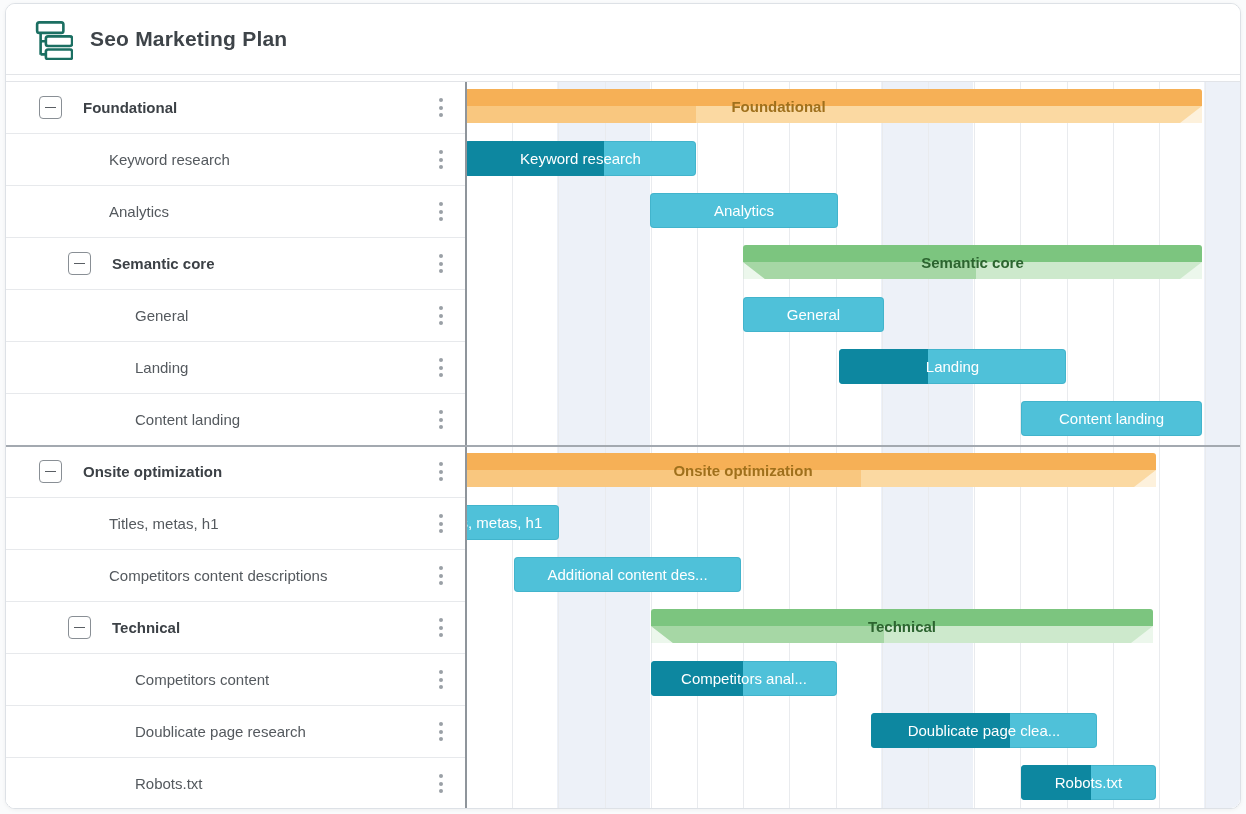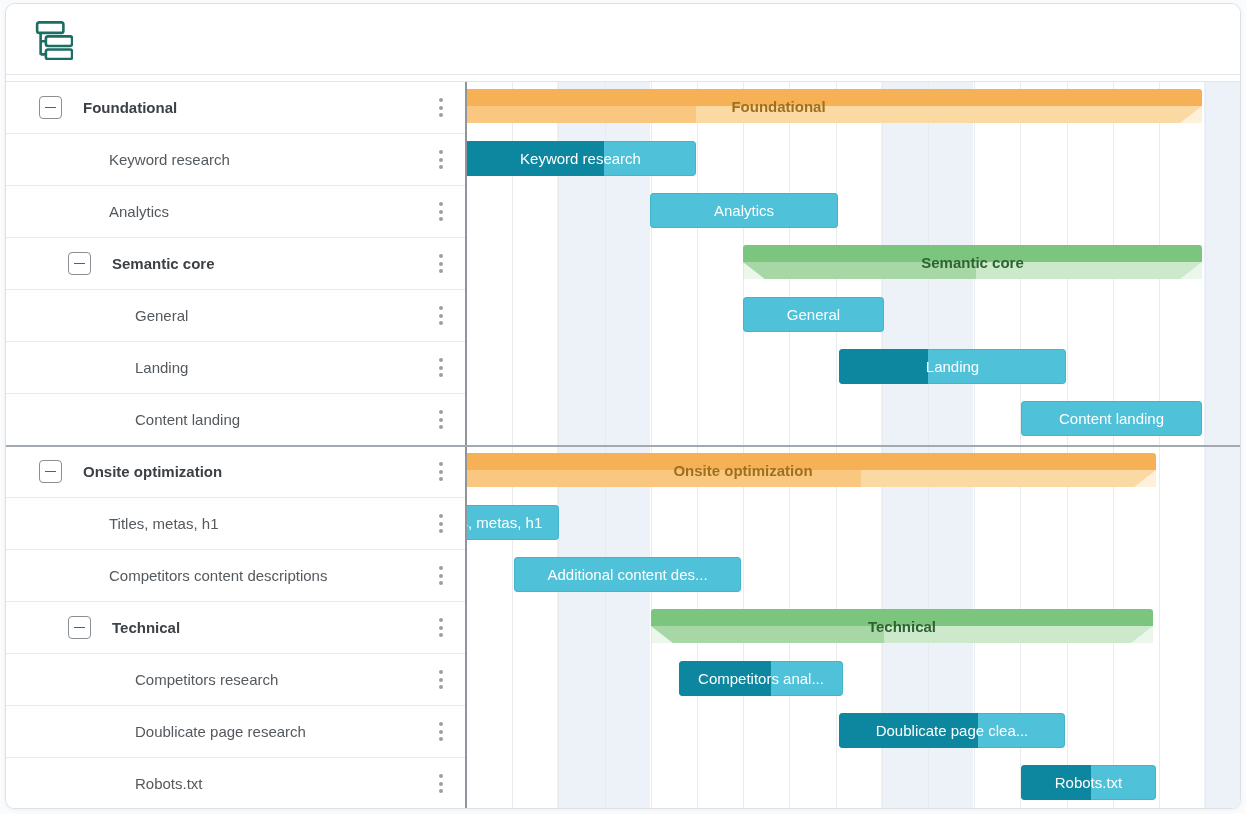--- a/index.html
+++ b/index.html
@@ -58,20 +58,21 @@
 
 <div class="card">
 
   <div class="app-header">
     <svg class="logo" viewBox="0 0 48 48" fill="none">
       <rect x="7" y="5" width="30" height="12" rx="2.5" stroke="#1b6f62" stroke-width="3"></rect>
       <rect x="17" y="21" width="30" height="11" rx="2.5" stroke="#1b6f62" stroke-width="3"></rect>
       <rect x="17" y="36" width="30" height="11" rx="2.5" stroke="#1b6f62" stroke-width="3"></rect>
       <path d="M11 17 V 42 M11 26.5 H 17 M11 41.5 H 17" stroke="#1b6f62" stroke-width="3"></path>
     </svg>
+    <div class="app-title">Seo Marketing Plan</div>
   </div>
 
   <div class="table">
     <div class="chart-pane">
       <div id="grid">
           <div class="weekend" style="left: 90.4px; width: 92.4px;"></div>
           <div class="weekend" style="left: 413.8px; width: 92.4px;"></div>
           <div class="weekend" style="left: 737.2px; width: 92.4px;"></div>
           <div class="vline" style="left: 45.2px;"></div>
           <div class="vline" style="left: 91.4px;"></div>
@@ -162,26 +163,26 @@
             <div class="bar-sum green" style="left: 184px; width: 502px;">
               <div class="sum-ghost"></div>
               <div class="sum-top"></div>
               <div class="sum-bottom" style="clip-path: polygon(0px 0px, 100% 0px, calc(100% - 22px) 100%, 22px 100%);">
                 <div class="sum-prog" style="width: 233px;"></div>
               </div>
               <div class="bar-label">Technical</div>
             </div>
           </div>
           <div class="chart-row" style="top: 572px;">
-            <div class="bar-task" style="left: 184px; width: 164px; margin-left: 28px;">
+            <div class="bar-task" style="left: 184px; width: 186px;">
               <div class="done" style="width: 92px;"></div>
               <div class="bar-label">Competitors anal...</div>
             </div>
           </div>
-          <div class="chart-row" style="top: 624px;">
+          <div class="chart-row" style="top: 624px; margin-left: 32px;">
             <div class="bar-task" style="left: 372px; width: 226px;">
               <div class="done" style="width: 139px;"></div>
               <div class="bar-label">Doublicate page clea...</div>
             </div>
           </div>
           <div class="chart-row" style="top: 676px;">
             <div class="bar-task" style="left: 554px; width: 135px;">
               <div class="done" style="width: 70px;"></div>
               <div class="bar-label">Robots.txt</div>
             </div>
@@ -283,21 +284,21 @@
             <span class="minus"></span>
           </div>
           <span class="label">Technical</span>
           <div class="dots">
             <i></i>
             <i></i>
             <i></i>
           </div>
         </div>
         <div class="task-row" style="padding-left: 129px;">
-          <span class="label">Competitors research</span>
+          <span class="label">Competitors content</span>
           <div class="dots">
             <i></i>
             <i></i>
             <i></i>
           </div>
         </div>
         <div class="task-row" style="padding-left: 129px;">
           <span class="label">Doublicate page research</span>
           <div class="dots">
             <i></i>

